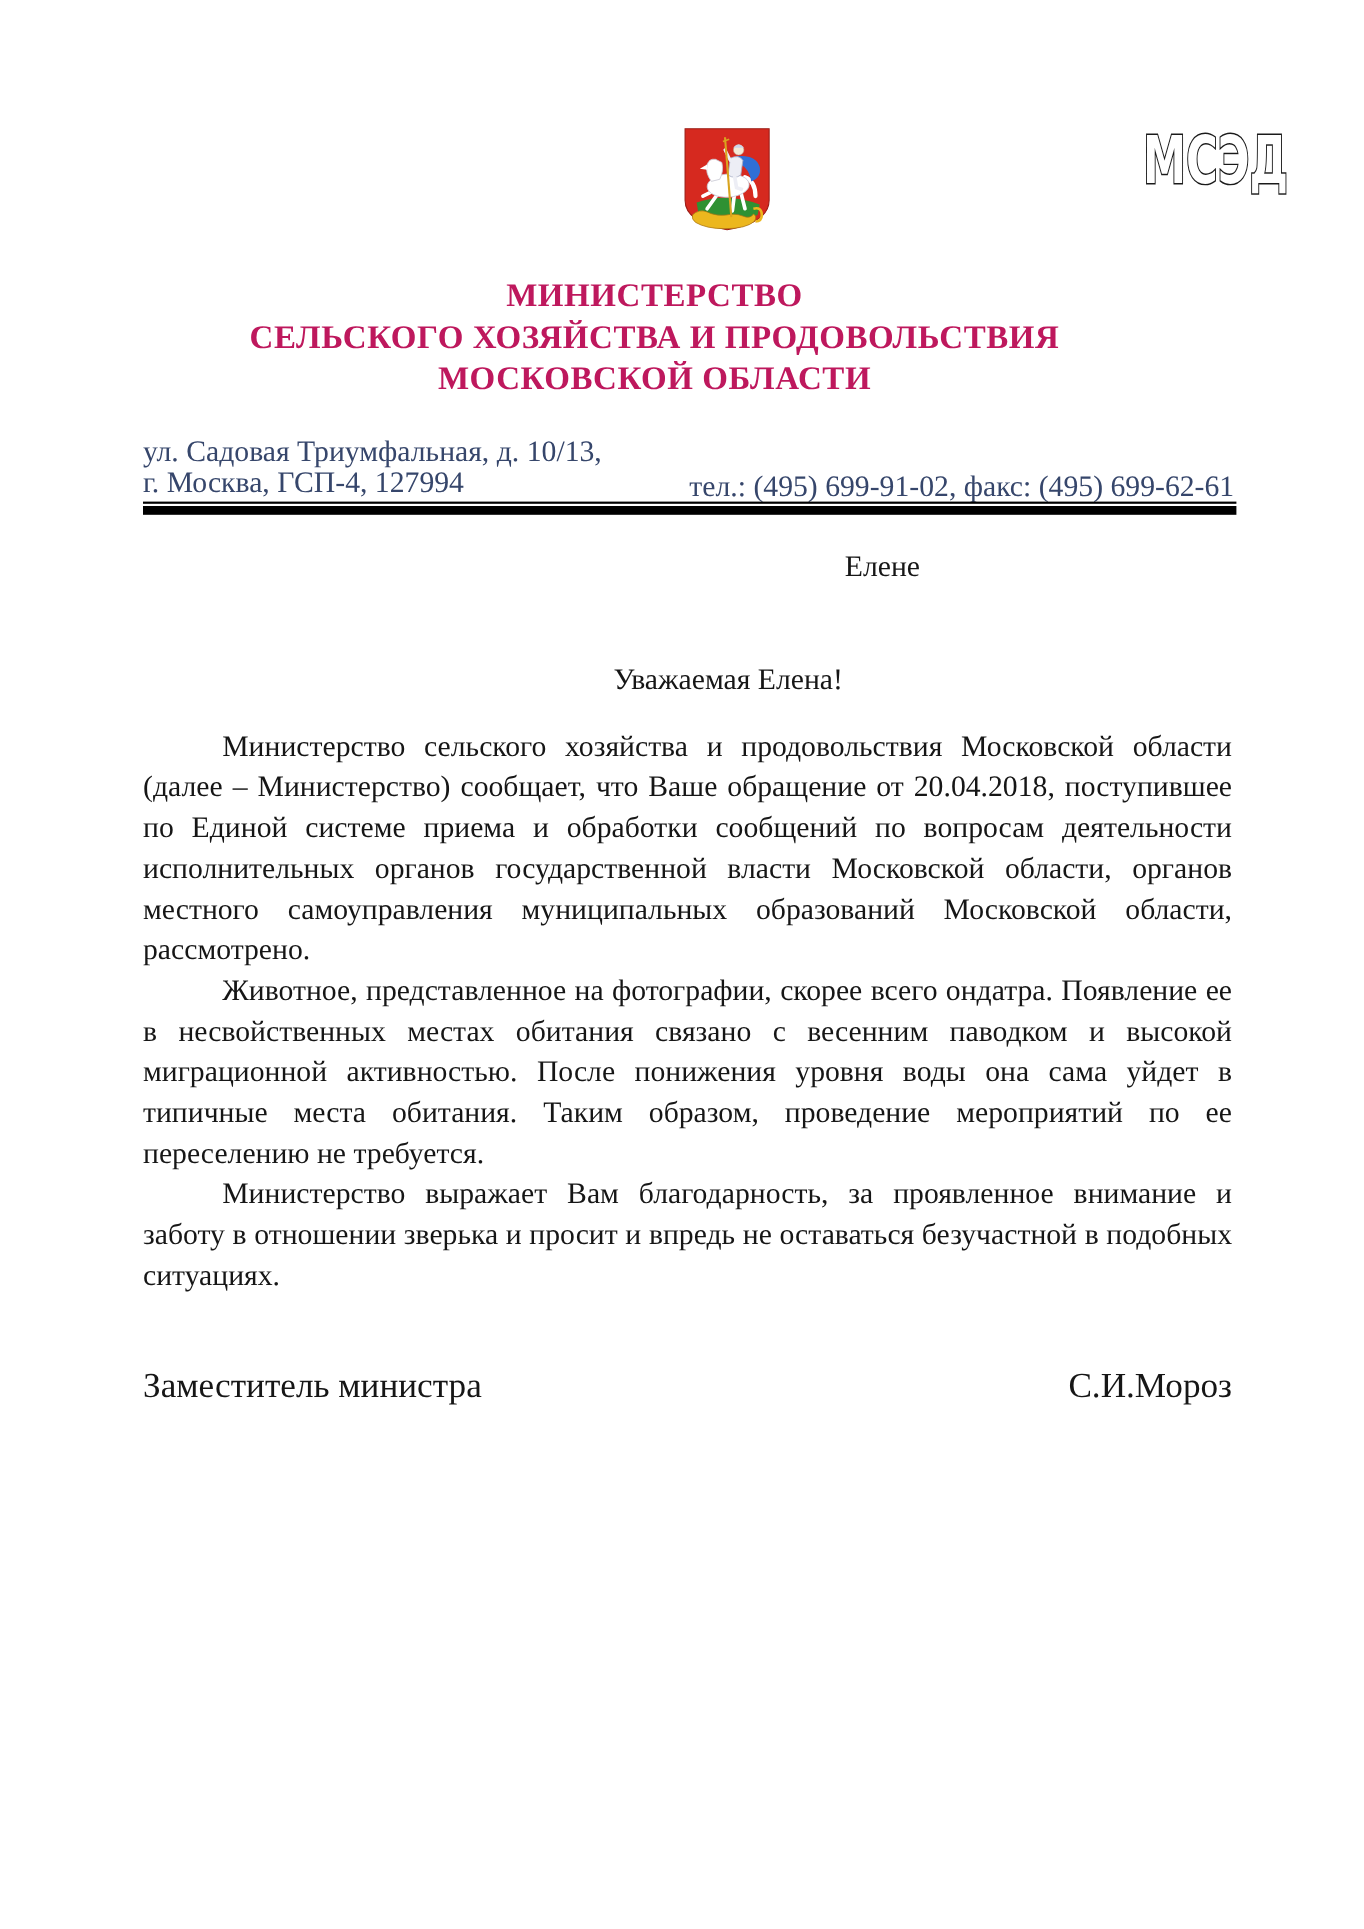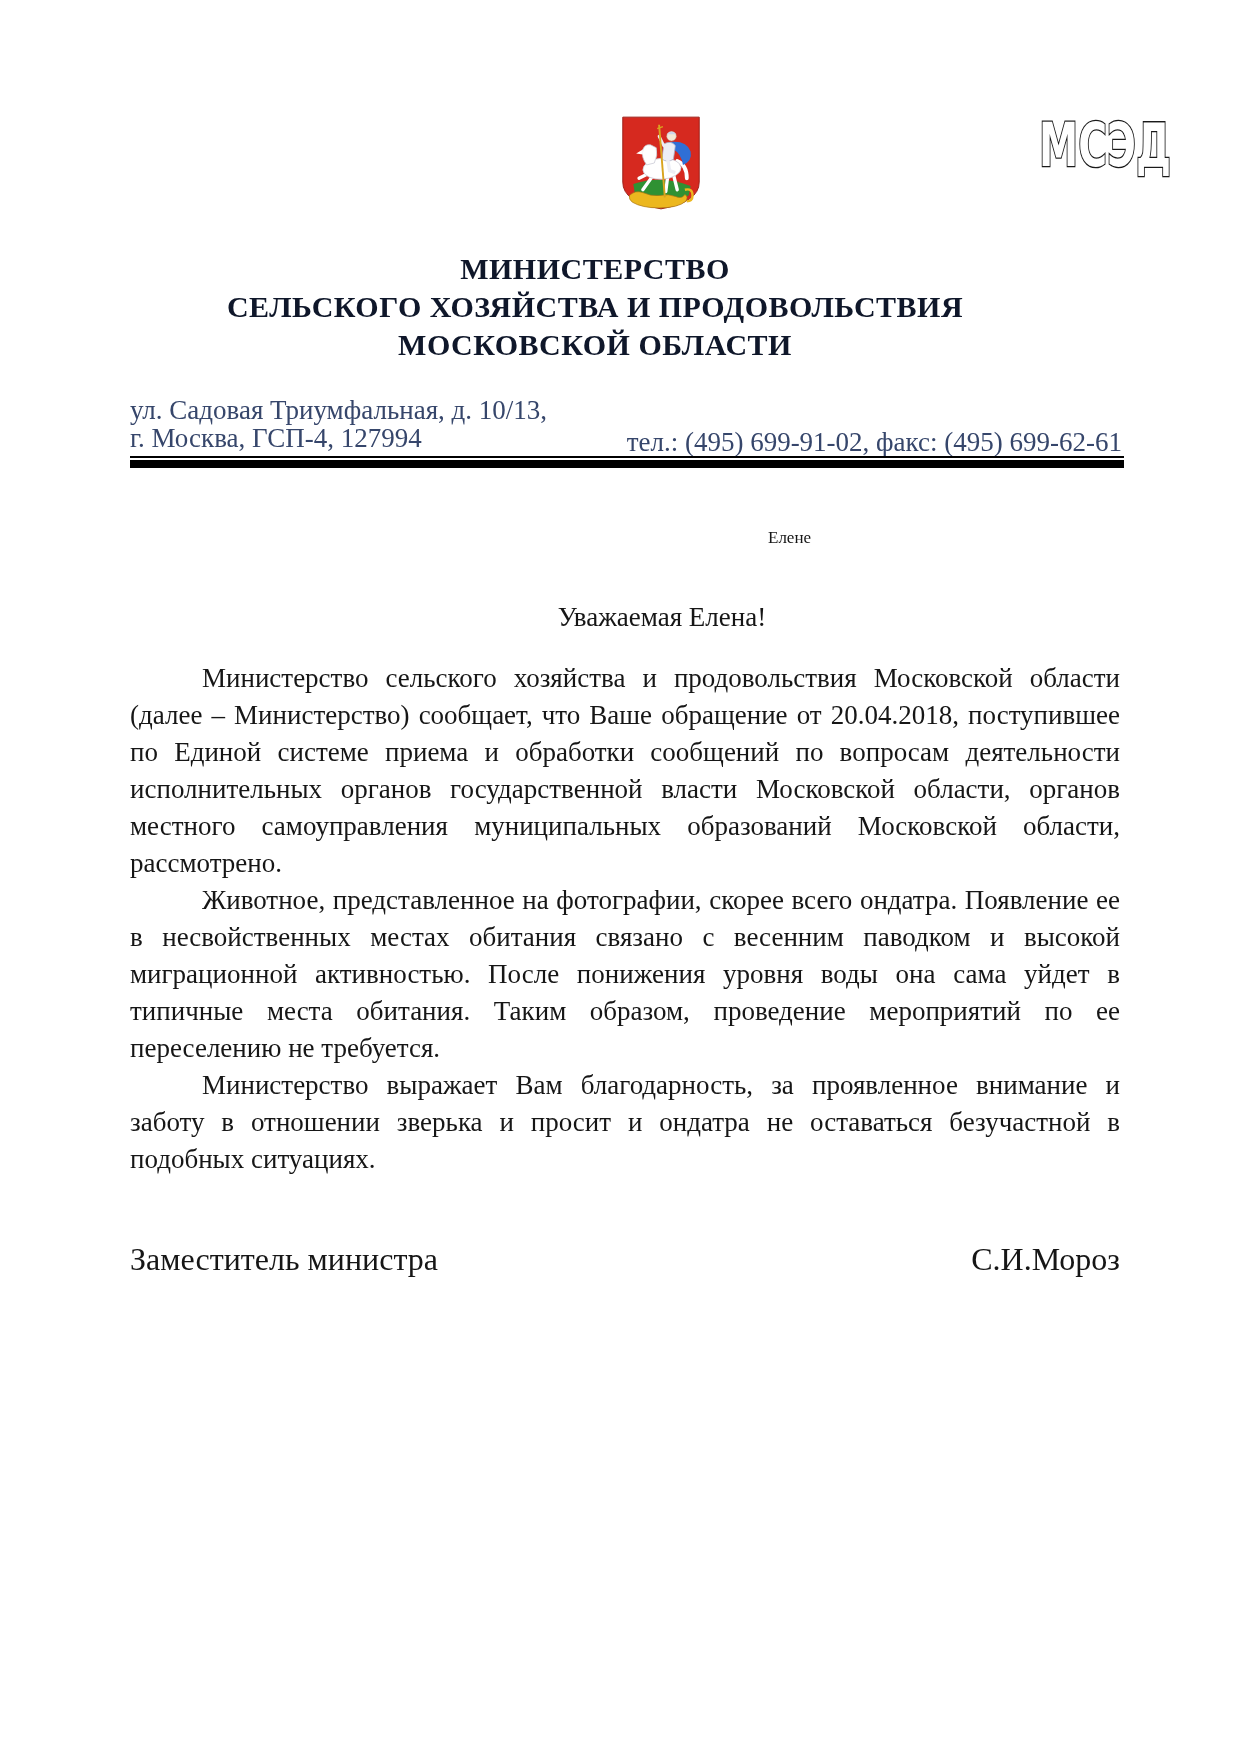--- a/index.html
+++ b/index.html
@@ -5,35 +5,35 @@
   html,body { margin:0; padding:0; background:#ffffff; }
   .page {
     position:relative; width:1240px; height:1754px; background:#ffffff;
     font-family:"Liberation Serif","DejaVu Serif",serif; color:#161616; overflow:hidden;
   }
   .emblem { position:absolute; left:618px; top:114px; width:86px; height:98px; }
   .msed   { position:absolute; left:1034px; top:110px; width:142px; height:68px;text-decoration:underline; }
 
   .ministry-title {
     position:absolute; left:130px; top:250px; width:930px;
-    text-align:center; color:#0f172a; font-weight:bold;
+    text-align:center; color:#be185d; font-weight:bold;
     font-size:30px; line-height:38px; letter-spacing:0.5px;
   }
   .info-row {
     position:absolute; left:130px; top:396px; width:992px;
     display:flex; justify-content:space-between;
     color:#36466b; font-size:27px; line-height:28px;
   }
   .info-row .contacts { text-align:right;margin-top:32px; }
 
   .rule { position:absolute; left:130px; top:456px; width:994px; }
   .rule-thin  { height:2px;  background:#000; }
   .rule-thick { height:8px;  background:#000; margin-top:2px; }
 
-  .recipient  { position:absolute; left:768px; top:528px; font-size:17px; }
+  .recipient  { position:absolute; left:768px; top:500px; font-size:27px; }
   .salutation {
     position:absolute; left:130px; top:602px; width:990px; box-sizing:border-box;
     padding-left:74px; text-align:center; font-size:27px;
   }
   .letter-body {
     position:absolute; left:130px; top:660px; width:990px;
     font-size:27px; line-height:37px; text-align:justify;
   }
   .letter-body p { margin:0; text-indent:72px; }
 
@@ -99,21 +99,21 @@
     <div class="rule-thick"></div>
   </div>
 
   <div class="recipient">Елене</div>
 
   <div class="salutation">Уважаемая Елена!</div>
 
   <div class="letter-body">
     <p>Министерство сельского хозяйства и продовольствия Московской области (далее – Министерство) сообщает, что Ваше обращение от 20.04.2018, поступившее по Единой системе приема и обработки сообщений по вопросам деятельности исполнительных органов государственной власти Московской области, органов местного самоуправления муниципальных образований Московской области, рассмотрено.</p>
     <p>Животное, представленное на фотографии, скорее всего ондатра. Появление ее в несвойственных местах обитания связано с весенним паводком и высокой миграционной активностью. После понижения уровня воды она сама уйдет в типичные места обитания. Таким образом, проведение мероприятий по ее переселению не требуется.</p>
-    <p>Министерство выражает Вам благодарность, за проявленное внимание и заботу в отношении зверька и просит и ондатра не оставаться безучастной в подобных ситуациях.</p>
+    <p>Министерство выражает Вам благодарность, за проявленное внимание и заботу в отношении зверька и просит и впредь не оставаться безучастной в подобных ситуациях.</p>
   </div>
 
   <div class="signature-row">
     <span>Заместитель министра</span>
     <span>С.И.Мороз</span>
   </div>
 
 </div>
 
 </body></html>

